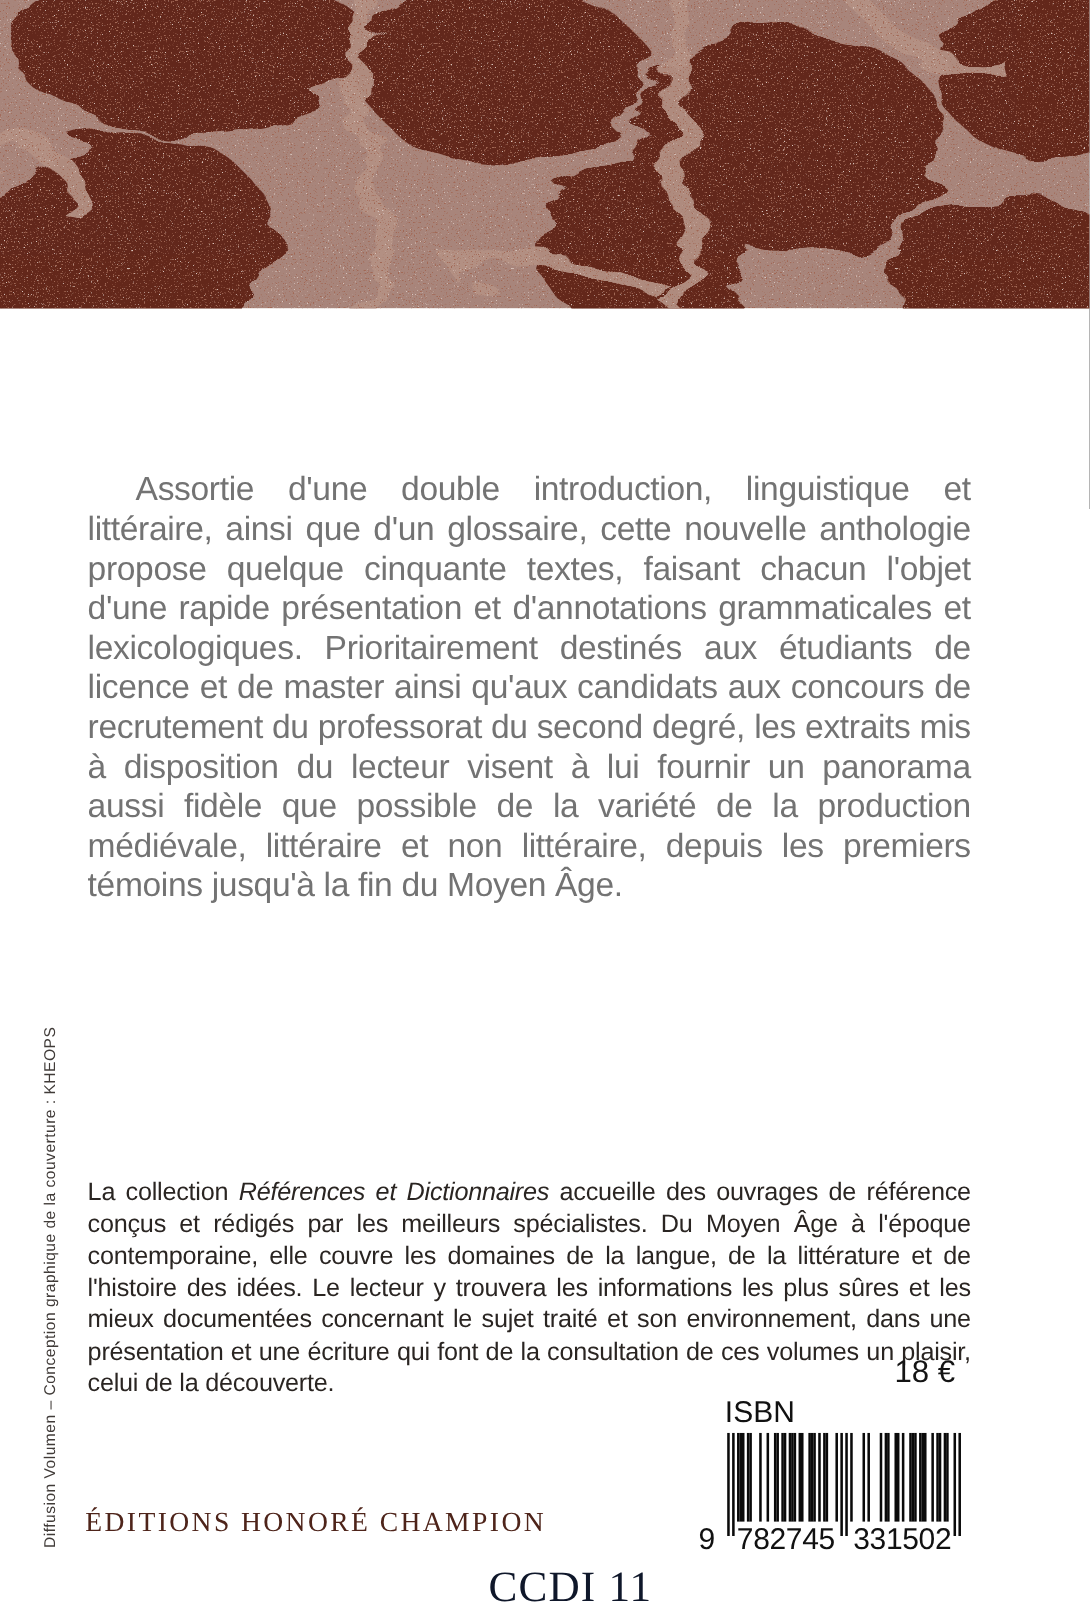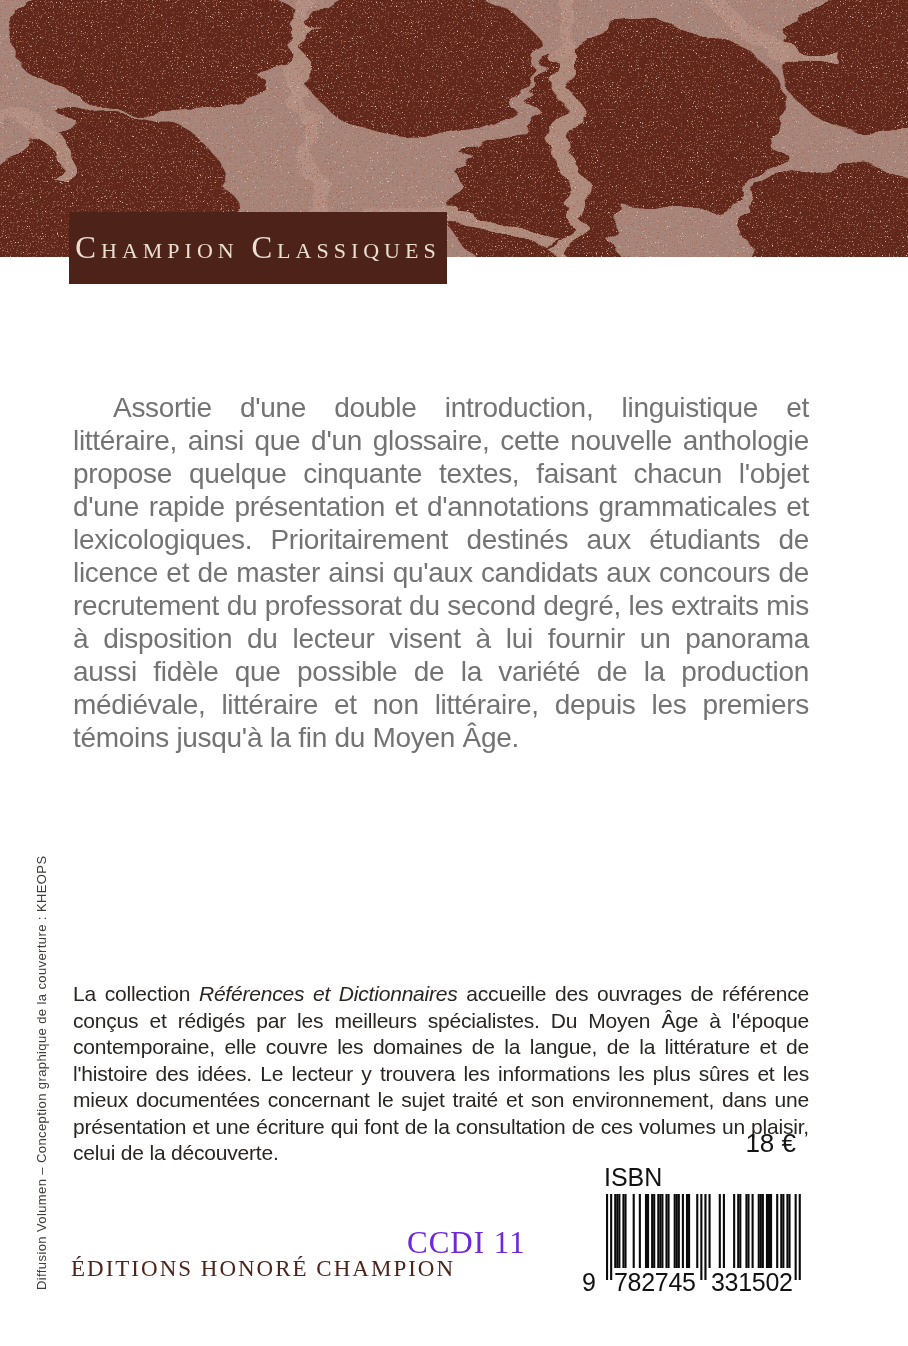--- a/index.html
+++ b/index.html
@@ -51,23 +51,23 @@
   .barcode-svg{display:block; margin-left:2px;}
   .barcode-svg rect{fill:#0a0a0a;}
   .barcode-svg text{font-family:"Liberation Sans", sans-serif; font-size:25px; fill:#111;}
   
   .publisher-name{
     position:absolute; left:71px; top:1256px;
     font-family:"Liberation Serif", serif; font-size:23px; letter-spacing:2px;
     color:#4E241A; white-space:nowrap;
   }
   .collection-code{
-    position:absolute; left:407px; top:1225px;
-    font-family:"Liberation Serif", serif; font-size:31px; letter-spacing:1px;
-    color:#6d28d9; white-space:nowrap;
+    position:absolute; left:407px; top:1301px;
+    font-family:"Liberation Serif", serif; font-size:36px; letter-spacing:1px;
+    color:#0f172a; white-space:nowrap;
   }
 </style>
 </head>
 <body>
 
 <div class="page">
 
   <div class="marble-wrap">
     <svg width="908" height="257" viewBox="0 0 908 257" preserveAspectRatio="none" aria-hidden="true">
       <defs>
@@ -102,23 +102,20 @@
         <path d="M300 -10 C310 50 290 110 310 170 C325 215 310 245 300 265"></path>
         <path d="M700 -20 C740 40 780 60 830 50"></path>
         <path d="M-20 120 C40 110 70 140 60 180"></path>
         <path d="M380 230 C450 200 520 230 560 250"></path>
       </g>
       <rect width="908" height="257" filter="url(#grainDark)"></rect>
       <rect width="908" height="257" filter="url(#grainLight)"></rect>
     </svg>
   </div>
 
-  <div class="banner">
-    <span class="banner-label">Champion Classiques</span>
-  </div>
 
   <p class="synopsis">Assortie d'une double introduction, linguistique et littéraire, ainsi que d'un glossaire, cette nouvelle anthologie propose quelque cinquante textes, faisant chacun l'objet d'une rapide présentation et d'annotations grammaticales et lexicologiques. Prioritairement destinés aux étudiants de licence et de master ainsi qu'aux candidats aux concours de recrutement du professorat du second degré, les extraits mis à disposition du lecteur visent à lui fournir un panorama aussi fidèle que possible de la variété de la production médiévale, littéraire et non littéraire, depuis les premiers témoins jusqu'à la fin du Moyen Âge.</p>
 
   <p class="collection-note"><span>La collection </span><i>Références et Dictionnaires</i><span> accueille des ouvrages de référence conçus et rédigés par les meilleurs spécialistes. Du Moyen Âge à l'époque contemporaine, elle couvre les domaines de la langue, de la littérature et de l'histoire des idées. Le lecteur y trouvera les informations les plus sûres et les mieux documentées concernant le sujet traité et son environnement, dans une présentation et une écriture qui font de la consultation de ces volumes un plaisir, celui de la découverte.</span></p>
 
   <div class="spine">Diffusion Volumen  –  Conception graphique de la couverture : KHEOPS</div>
 
 
   <div class="commerce">
     <div class="price">18 €</div>

